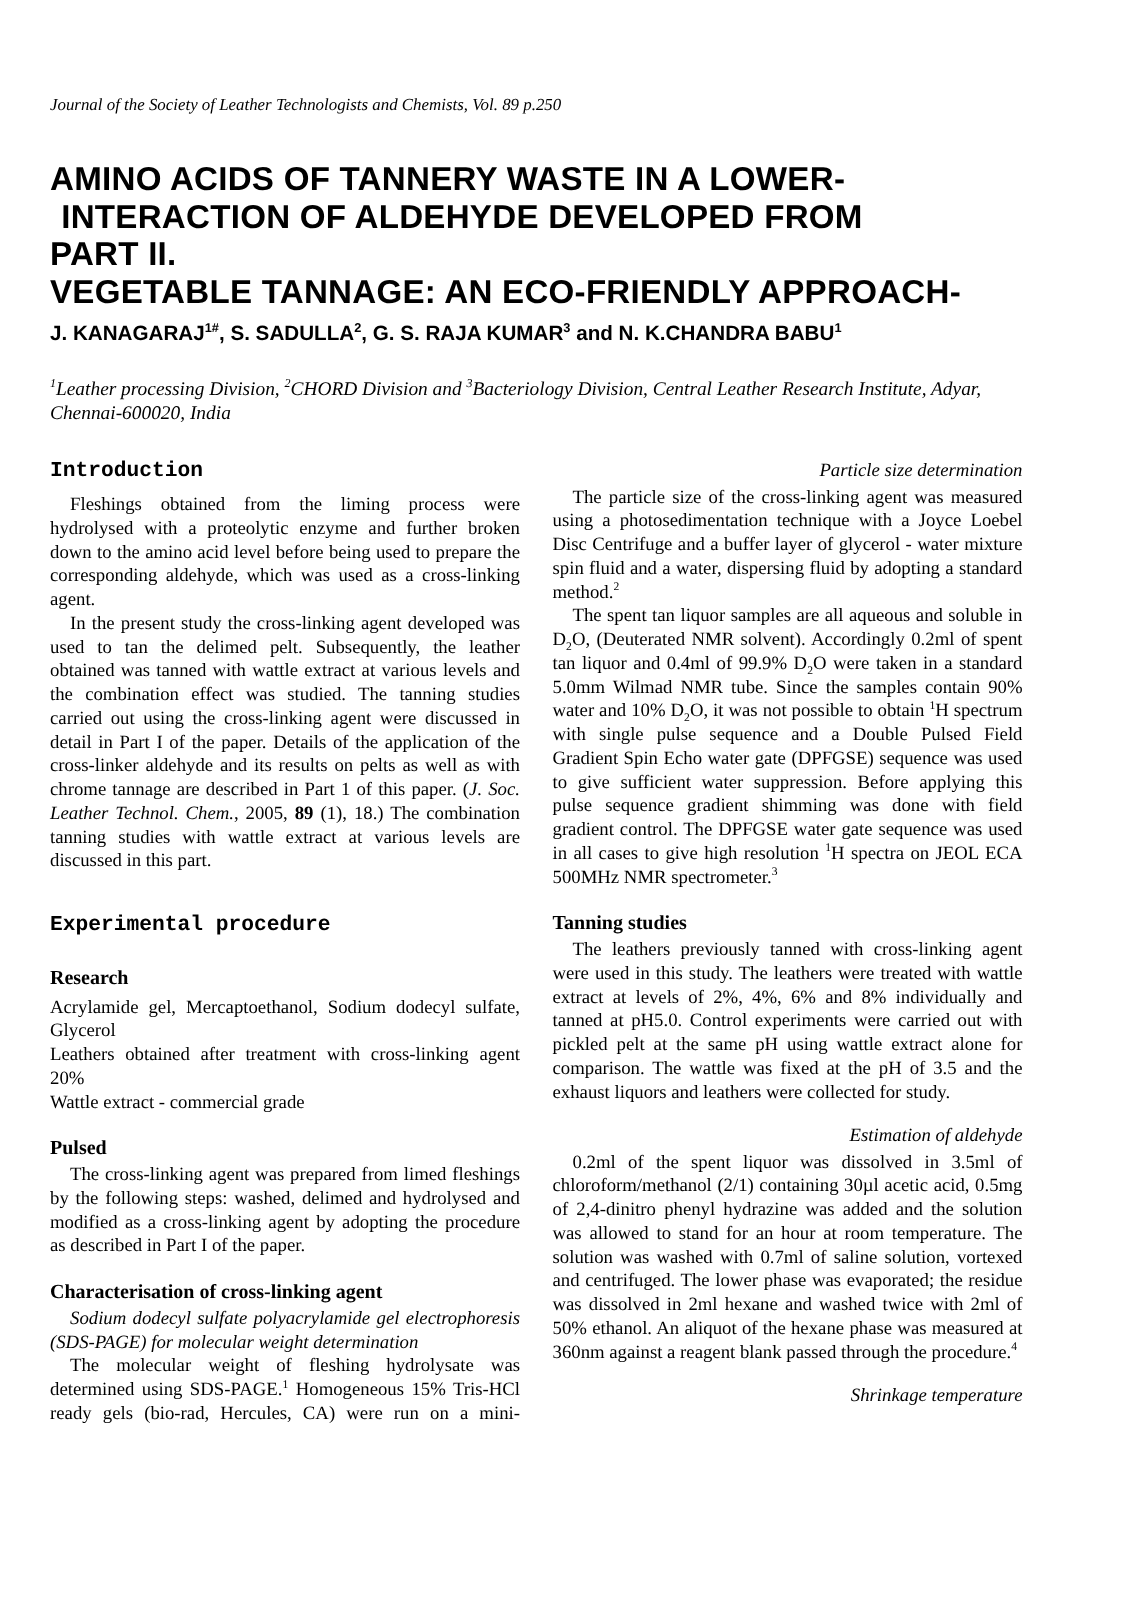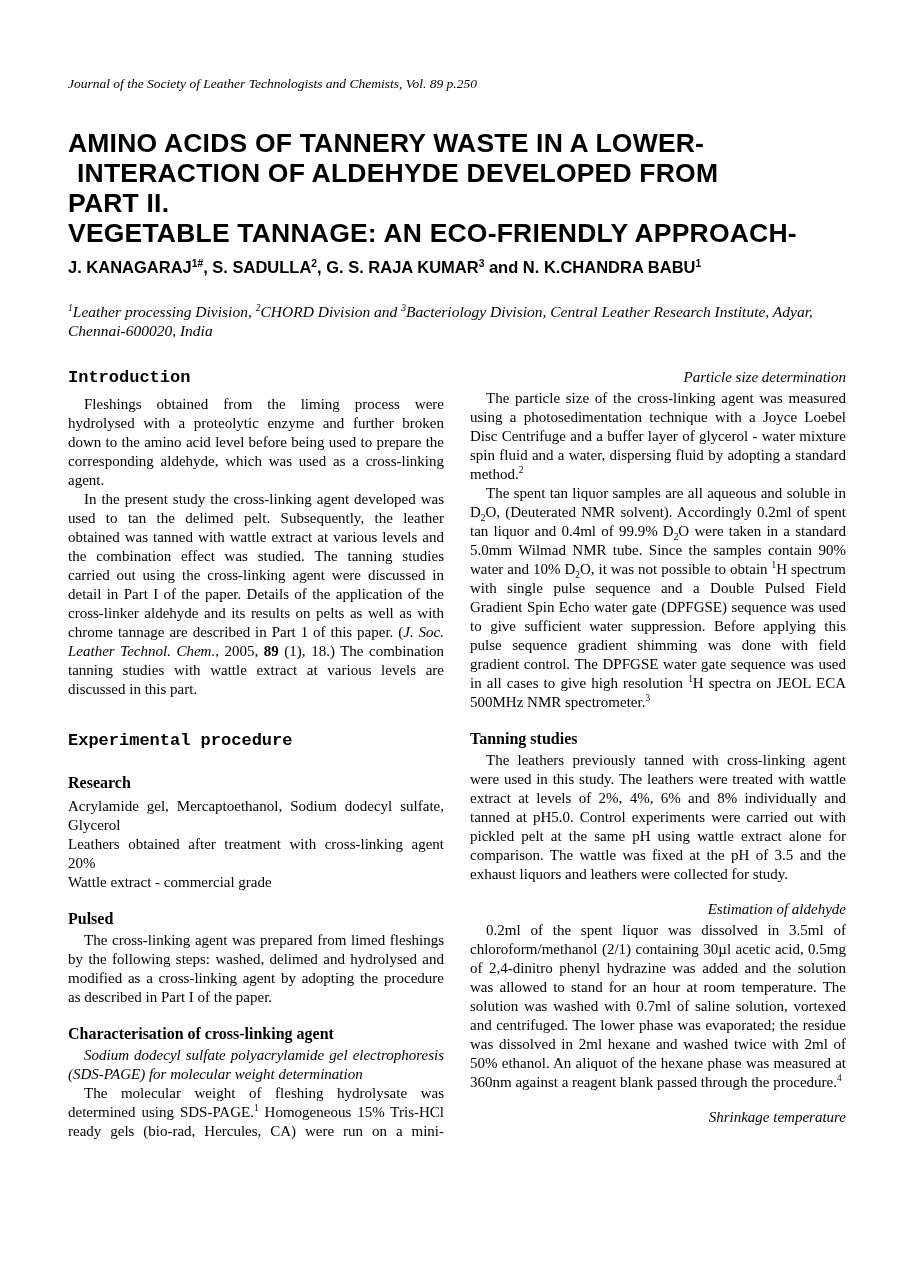--- a/index.html
+++ b/index.html
@@ -6,21 +6,21 @@
     margin: 0;
     padding: 0;
     background: #ffffff;
   }
   .page {
     position: relative;
     width: 903px;
     height: 1140px;
     background: #ffffff;
     box-sizing: border-box;
-    padding: 76px 57px 0 68px;
+    padding: 76px 57px 0 40px;
     font-family: "Liberation Serif", serif;
     color: #000;
     overflow: hidden;
   }
   .journal-header {
     font-style: italic;
     font-size: 13.5px;
     line-height: 16px;
     margin-bottom: 36px;
   }

